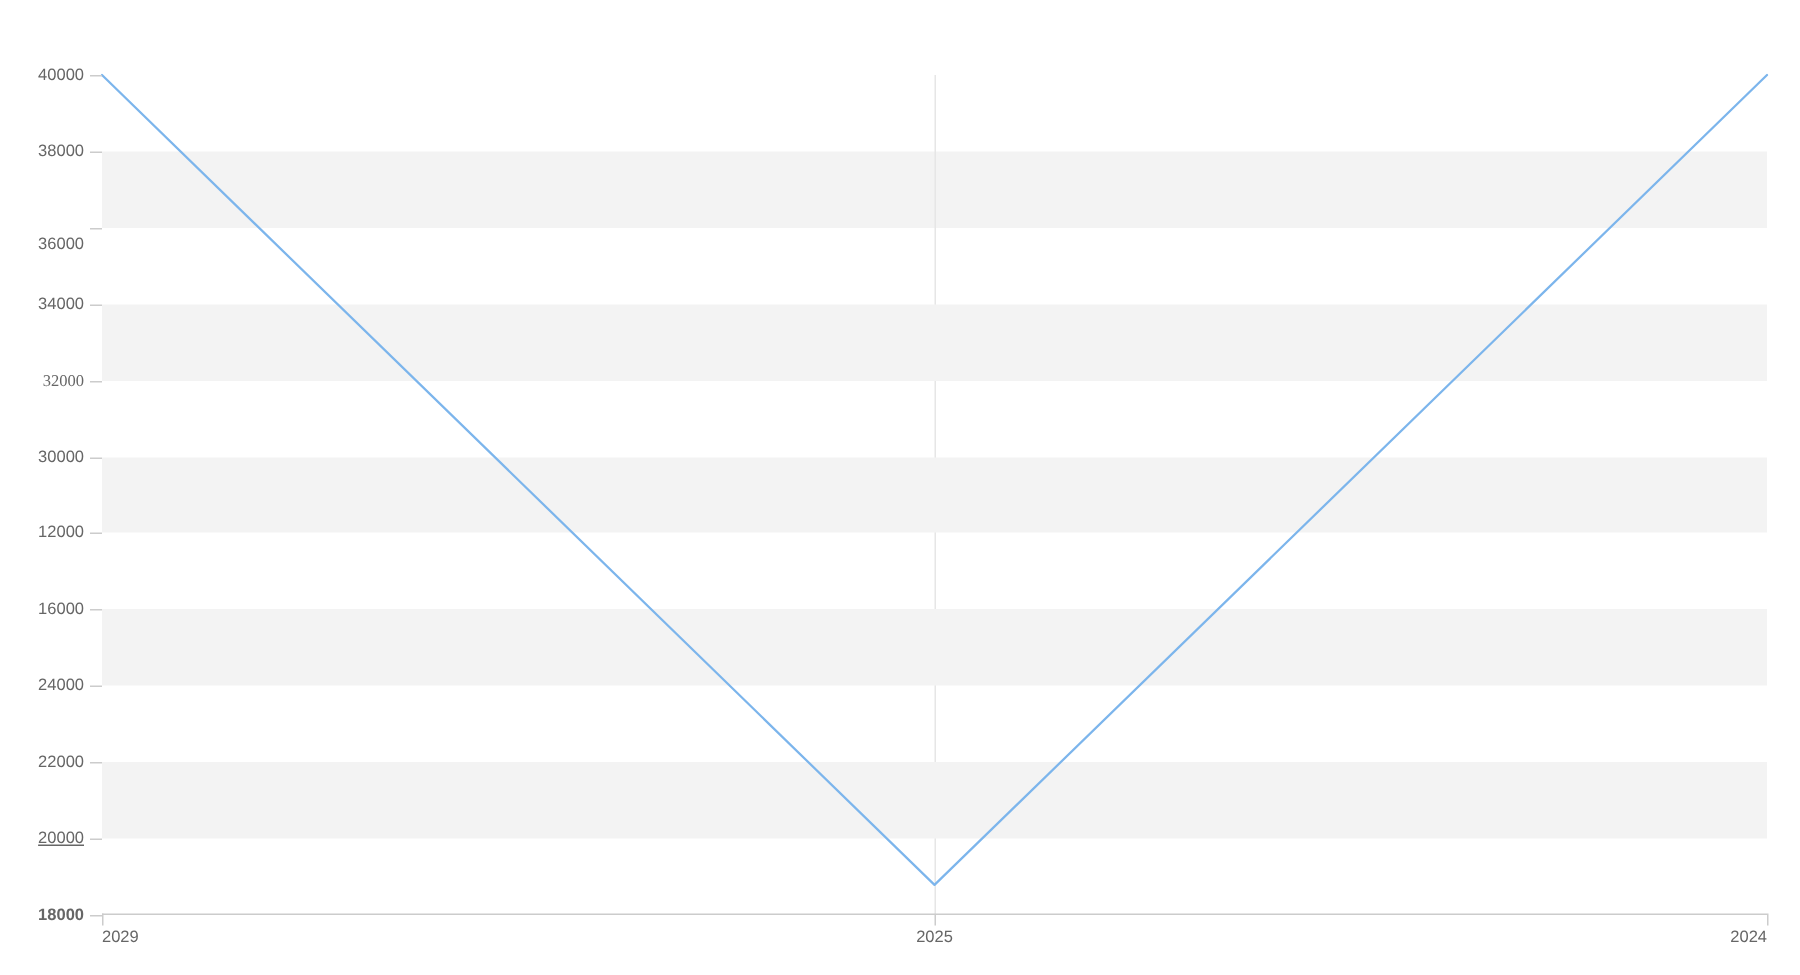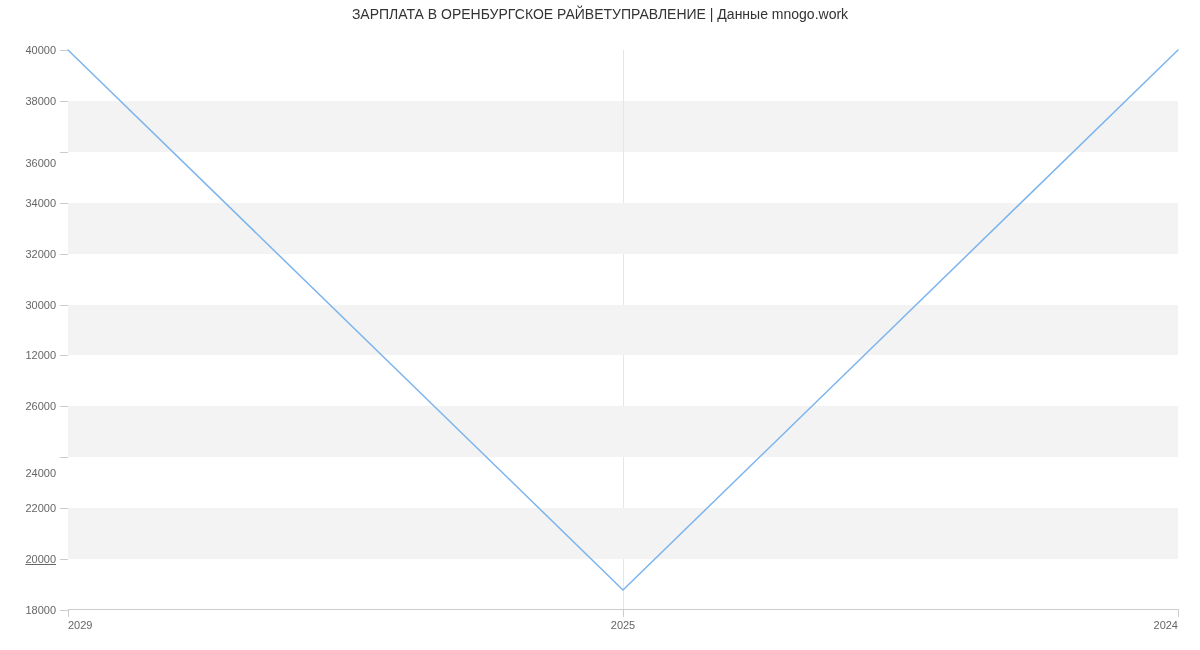--- a/index.html
+++ b/index.html
@@ -95,47 +95,46 @@
     stroke: #7cb5ec;
     stroke-width: 1.5;
     stroke-linejoin: round;
     stroke-linecap: round;
   }
 </style>
 </head>
 <body>
 
 <div class="chart-wrap">
-  <div class="title">ЗАРПЛАТА В ОРЕНБУРГСКОЕ РАЙВЕТУПРАВЛЕНИЕ | Данные mnogo.work</div>
   <div class="plot" id="plot">
       <div class="band" style="top: 50.9091px; height: 50.9091px;"></div>
       <div class="x-grid-line" style="left: 555px;"></div>
       <div class="band" style="top: 152.727px; height: 50.9091px;"></div>
       <div class="band" style="top: 254.545px; height: 50.9091px;"></div>
       <div class="band" style="top: 356.364px; height: 50.9091px;"></div>
       <div class="band" style="top: 458.182px; height: 50.9091px;"></div>
     <svg class="series" id="series-svg" viewBox="0 0 1110 560" preserveAspectRatio="none">
       <path class="series-line" id="series-path" d="M0.00 0.00 L555.00 540.91 L1110.00 0.00" style="stroke: rgb(124, 181, 236);"></path>
     </svg>
   <div class="y-tick-line" style="top: 560px;"></div>
-      <div class="y-label" style="top: 560px;">18000</div>
+      <div class="y-label" style="top: 560px; font-weight: bold;">18000</div>
       <div class="y-tick-line" style="top: 509.091px;"></div>
       <div class="y-label" style="top: 509.091px; text-decoration: underline;">20000</div>
       <div class="y-tick-line" style="top: 458.182px;"></div>
       <div class="y-label" style="top: 458.182px;">22000</div>
       <div class="y-tick-line" style="top: 407.273px;"></div>
-      <div class="y-label" style="top: 407.273px; margin-top: 16px;">24000</div>
+      <div class="y-label" style="top: 407.273px;">24000</div>
       <div class="y-tick-line" style="top: 356.364px;"></div>
-      <div class="y-label" style="top: 356.364px;">26000</div>
+      <div class="y-label" style="top: 356.364px;">16000</div>
       <div class="y-tick-line" style="top: 305.455px;"></div>
       <div class="y-label" style="top: 305.455px;">12000</div>
       <div class="y-tick-line" style="top: 254.545px;"></div>
       <div class="y-label" style="top: 254.545px;">30000</div>
       <div class="y-tick-line" style="top: 203.636px;"></div>
-      <div class="y-label" style="top: 203.636px;">32000</div>
+      <div class="y-label" style="top: 203.636px; font-family: Liberation Serif, serif;">32000</div>
       <div class="y-tick-line" style="top: 152.727px;"></div>
       <div class="y-label" style="top: 152.727px;">34000</div>
       <div class="y-tick-line" style="top: 101.818px;"></div>
       <div class="y-label" style="top: 113px;">36000</div>
       <div class="y-tick-line" style="top: 50.9091px;"></div>
       <div class="y-label" style="top: 50.9091px;">38000</div>
       <div class="y-tick-line" style="top: 0px;"></div>
       <div class="y-label" style="top: 0px; margin-left: 24px;">40000</div>
       <div class="x-tick-line" style="left: 0px;"></div>
       <div class="x-label left-edge" style="left: 0px;">2029</div>

